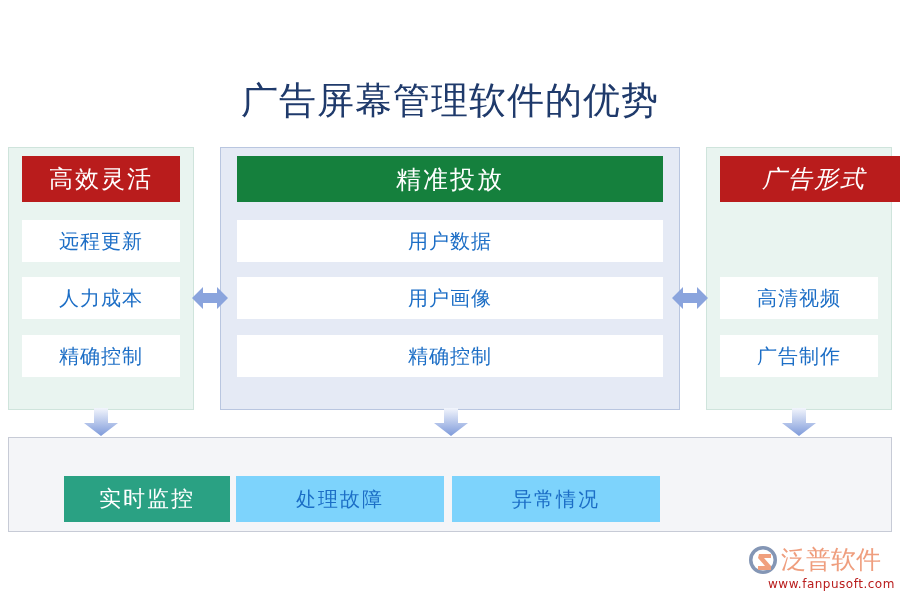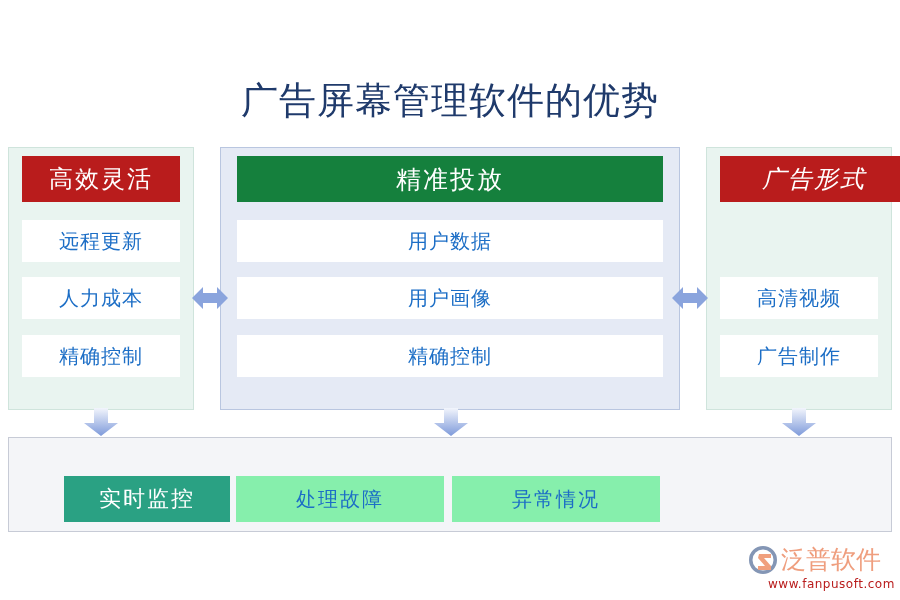--- a/index.html
+++ b/index.html
@@ -131,21 +131,21 @@
     justify-content: center;
     font-size: 22px;
     letter-spacing: 2px;
     white-space: nowrap;
   }
   .bottom-box.green {
     background: #2aa183;
     color: #ffffff;
   }
   .bottom-box.white {
-    background: #86efac;
+    background: #7dd3fc;
     color: #1c6ec6;
     font-size: 20px;
   }
   .b1 { left: 25px;  width: 166px; margin-left: 39px; }
   .b2 { left: 236px; width: 208px; }
   .b3 { left: 452px; width: 208px; }
   .b4 { left: 668px; width: 192px; }
 
   
   .logo {

